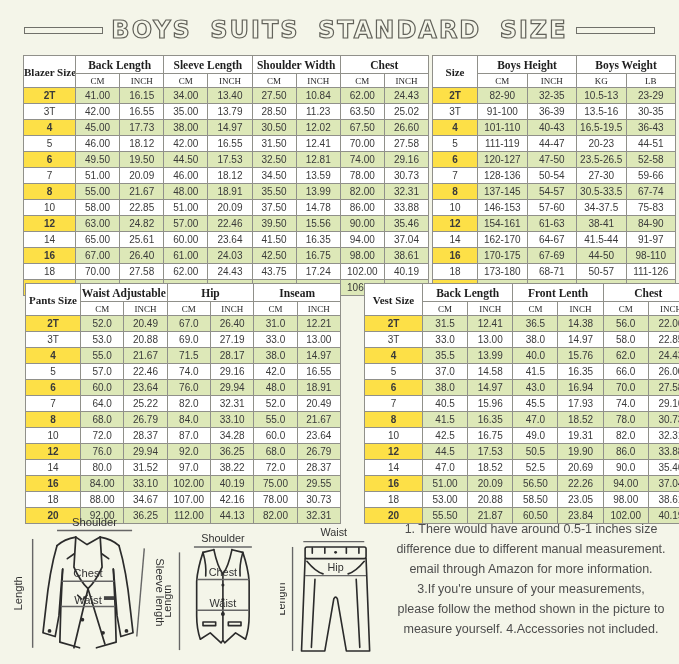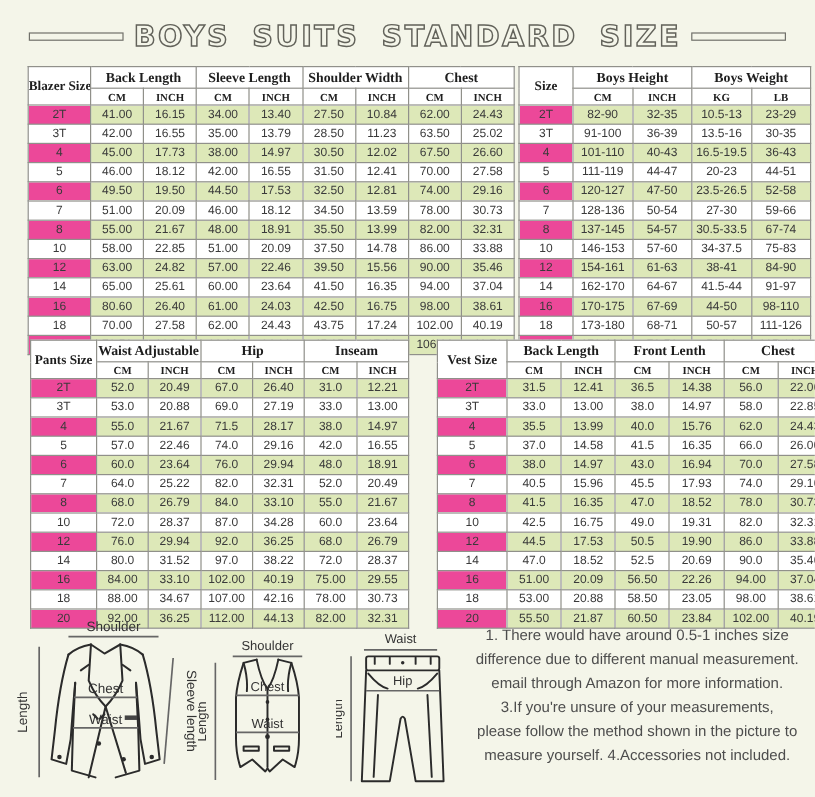--- a/index.html
+++ b/index.html
@@ -61,29 +61,29 @@
     font-family:"Liberation Serif", serif;
     font-weight:bold; font-size:11px; color:#1e1e1e;
   }
   th.group {
     font-family:"Liberation Serif", serif;
     font-weight:bold; font-size:11.5px; color:#1e1e1e;
     height:17px;
   }
   th.sub {
     font-family:"Liberation Serif", serif;
-    font-weight:bold; font-size:9px; color:#1e1e1e;
+    font-weight:normal; font-size:9px; color:#1e1e1e;
     height:13px;
   }
   td {
     font-size:10px; color:#3a3a3a;
     height:15px; line-height:15px;
   }
   tr.green td { background:#dde8b8; }
-  tr.green td.size-cell { background:#ec4899; }
+  tr.green td.size-cell { background:#fde047;font-weight:bold; }
 
   
   #diagrams {
     position:absolute; left:12px; top:514px; width:372px; height:150px;
     display:flex; justify-content:space-between; align-items:flex-start;
   }
   #diagrams svg text {
     font-family:"Liberation Sans", sans-serif;
     font-size:12px; fill:#333;
   }
@@ -252,21 +252,21 @@
             <td>25.61</td>
             <td>60.00</td>
             <td>23.64</td>
             <td>41.50</td>
             <td>16.35</td>
             <td>94.00</td>
             <td>37.04</td>
           </tr>
           <tr class="green">
             <td class="size-cell">16</td>
-            <td>80.60</td>
+            <td>67.00</td>
             <td>26.40</td>
             <td>61.00</td>
             <td>24.03</td>
             <td>42.50</td>
             <td>16.75</td>
             <td>98.00</td>
             <td>38.61</td>
           </tr>
           <tr>
             <td class="size-cell">18</td>

